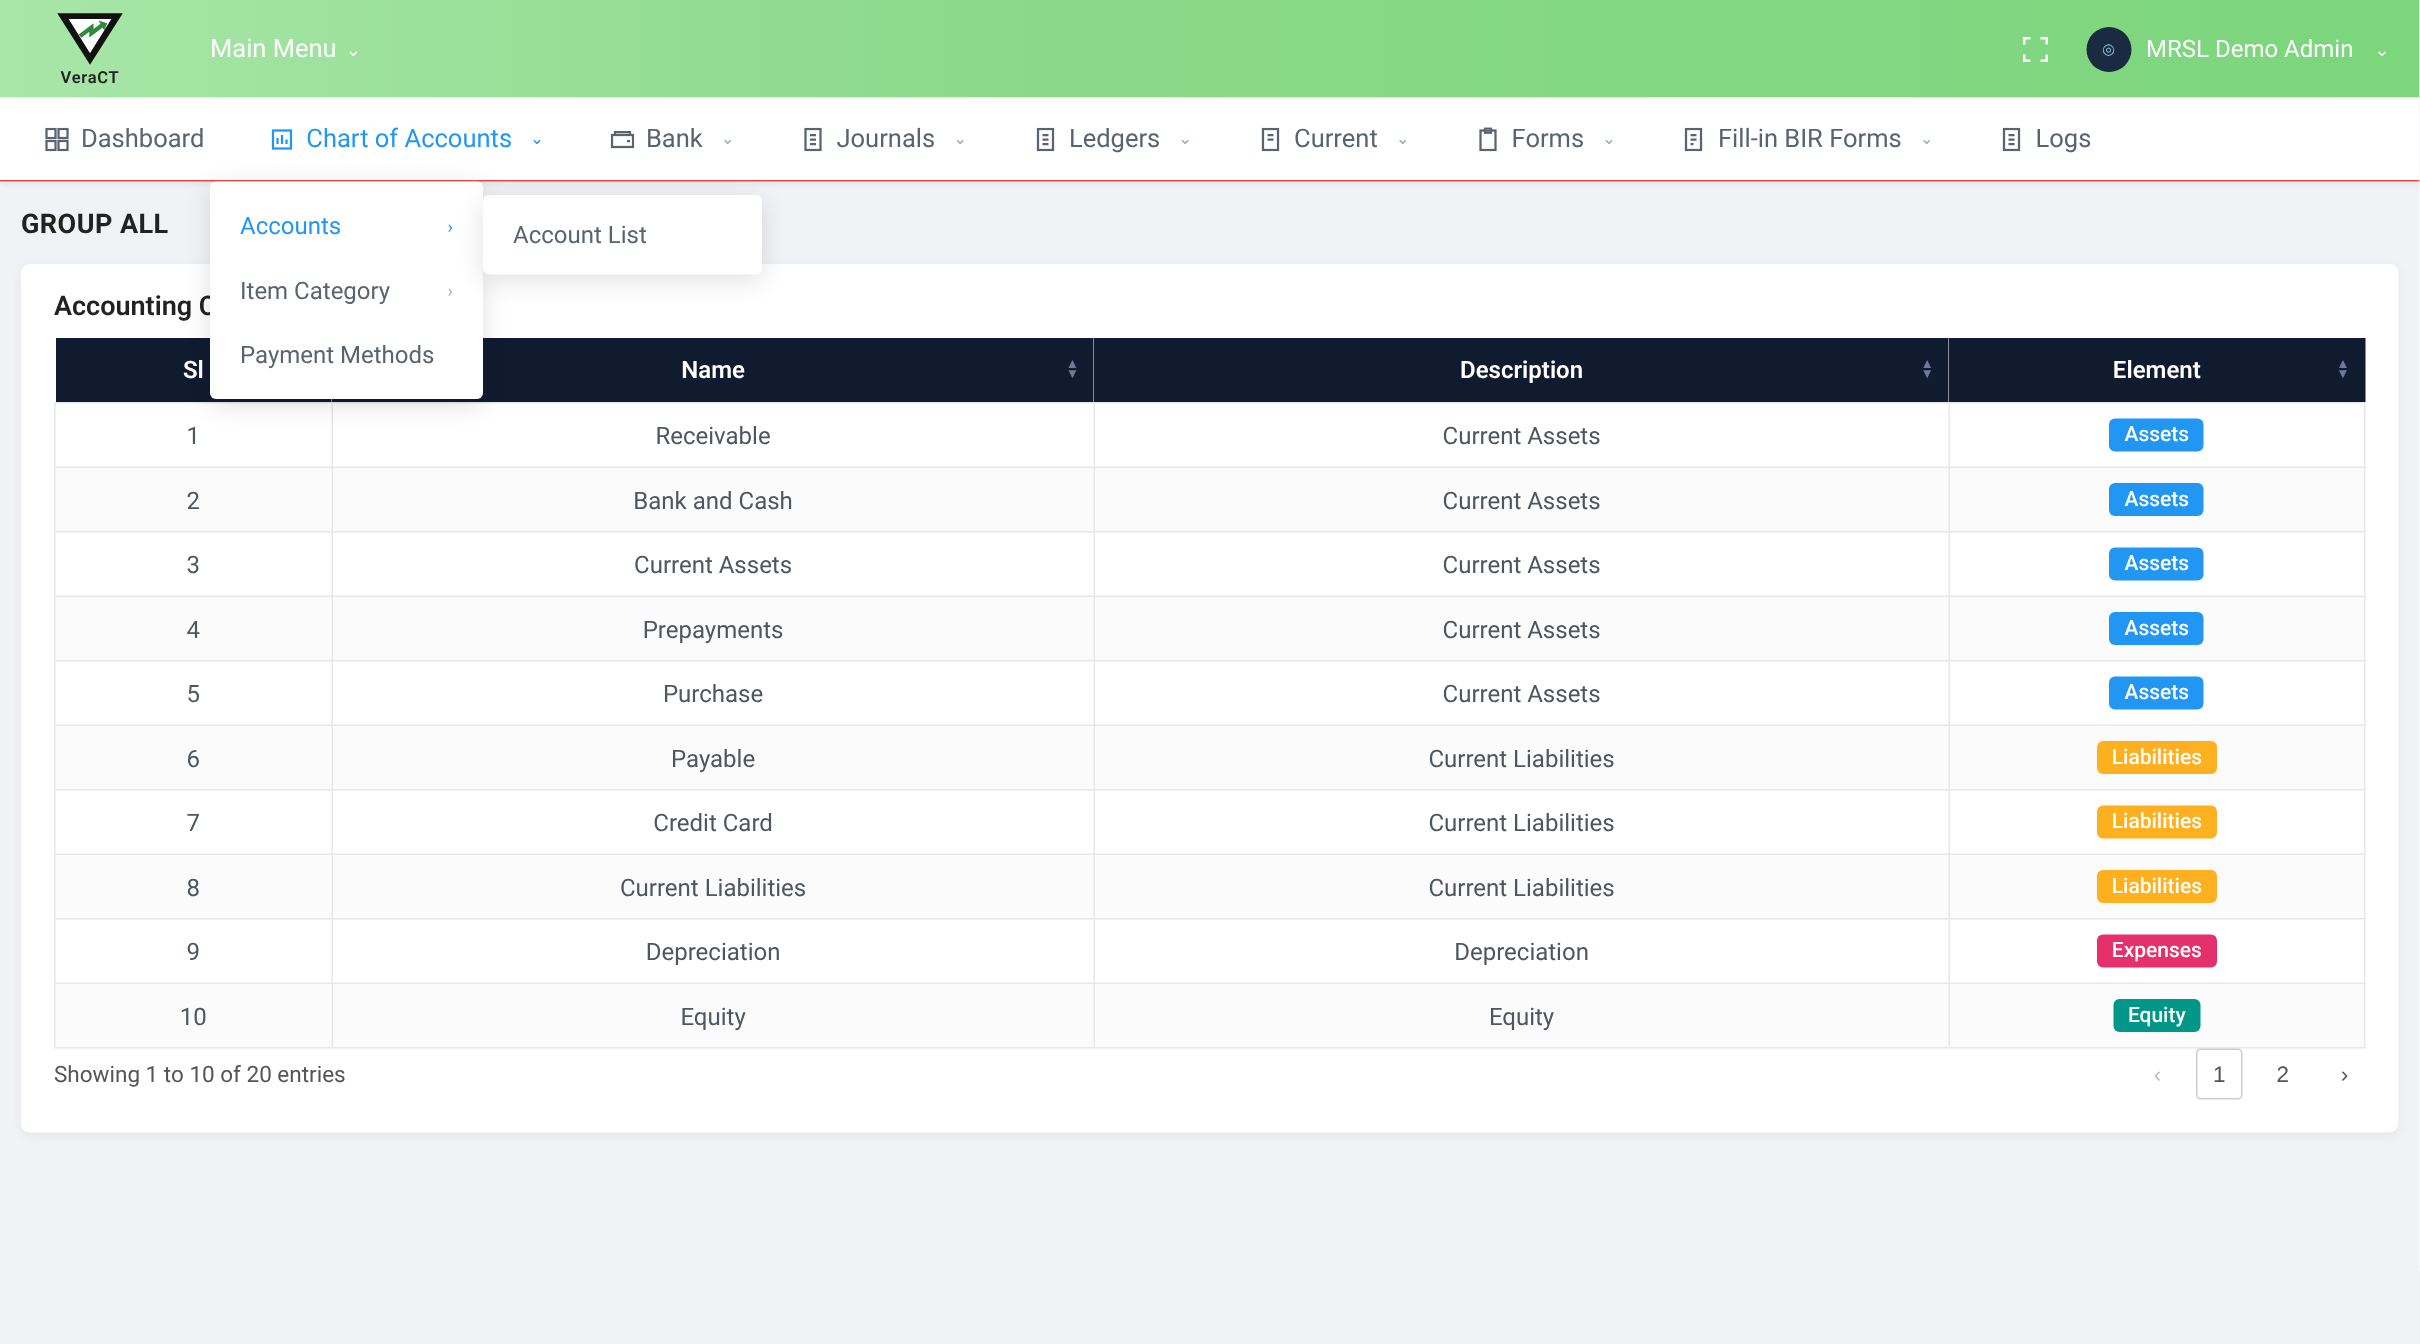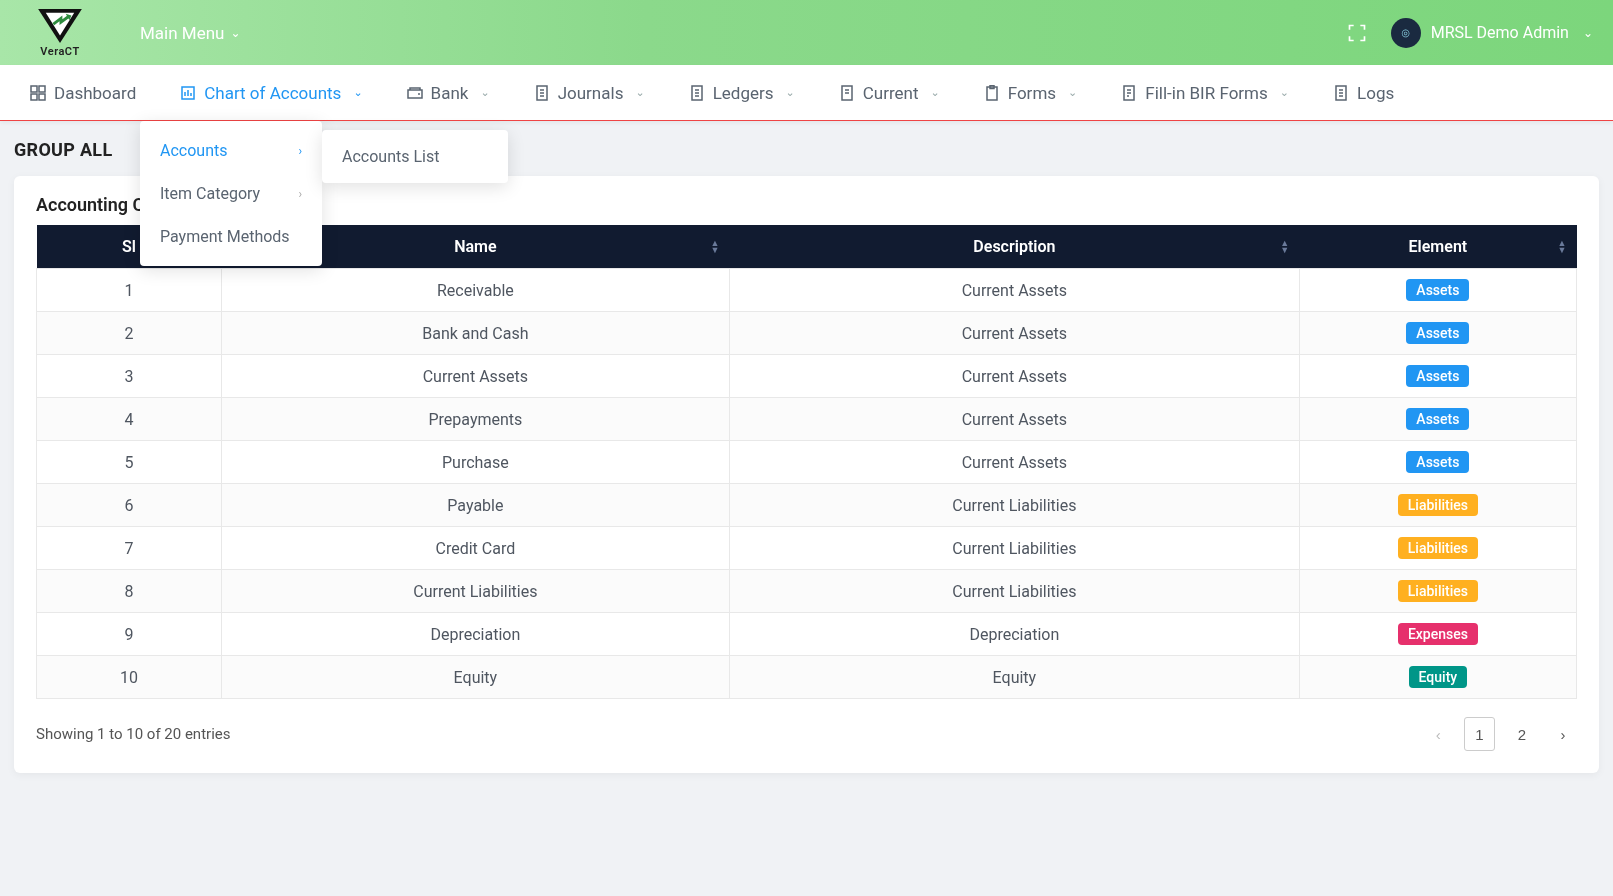--- a/index.html
+++ b/index.html
@@ -231,21 +231,20 @@
   }
   .badge.Assets { background: #2196f3; }
   .badge.Liabilities { background: #ffb020; }
   .badge.Expenses { background: #e6306c; }
   .badge.Equity { background: #009688; }
 
   .table-footer {
     display: flex;
     align-items: center;
     justify-content: space-between;
-    margin-top: 18px;
     font-size: 15px;
     color: #555;
   }
   .pagination {
     display: flex;
     align-items: center;
     gap: 12px;
   }
   .pg-btn {
     min-width: 28px;
@@ -404,21 +403,21 @@
     </div>
     <div class="dropdown-item">
       <span>Item Category</span>
       <span class="arrow">›</span>
     </div>
     <div class="dropdown-item">
       <span>Payment Methods</span>
     </div>
   </div>
 <div class="submenu" id="submenu">
-    <div class="submenu-item">Accounts List</div>
+    <div class="submenu-item">Account List</div>
   </div>
 
 <div class="page">
   <div class="page-title">GROUP ALL</div>
 
   <div class="card">
     <div class="card-heading">Accounting Categories</div>
 
 
     <table class="data">

